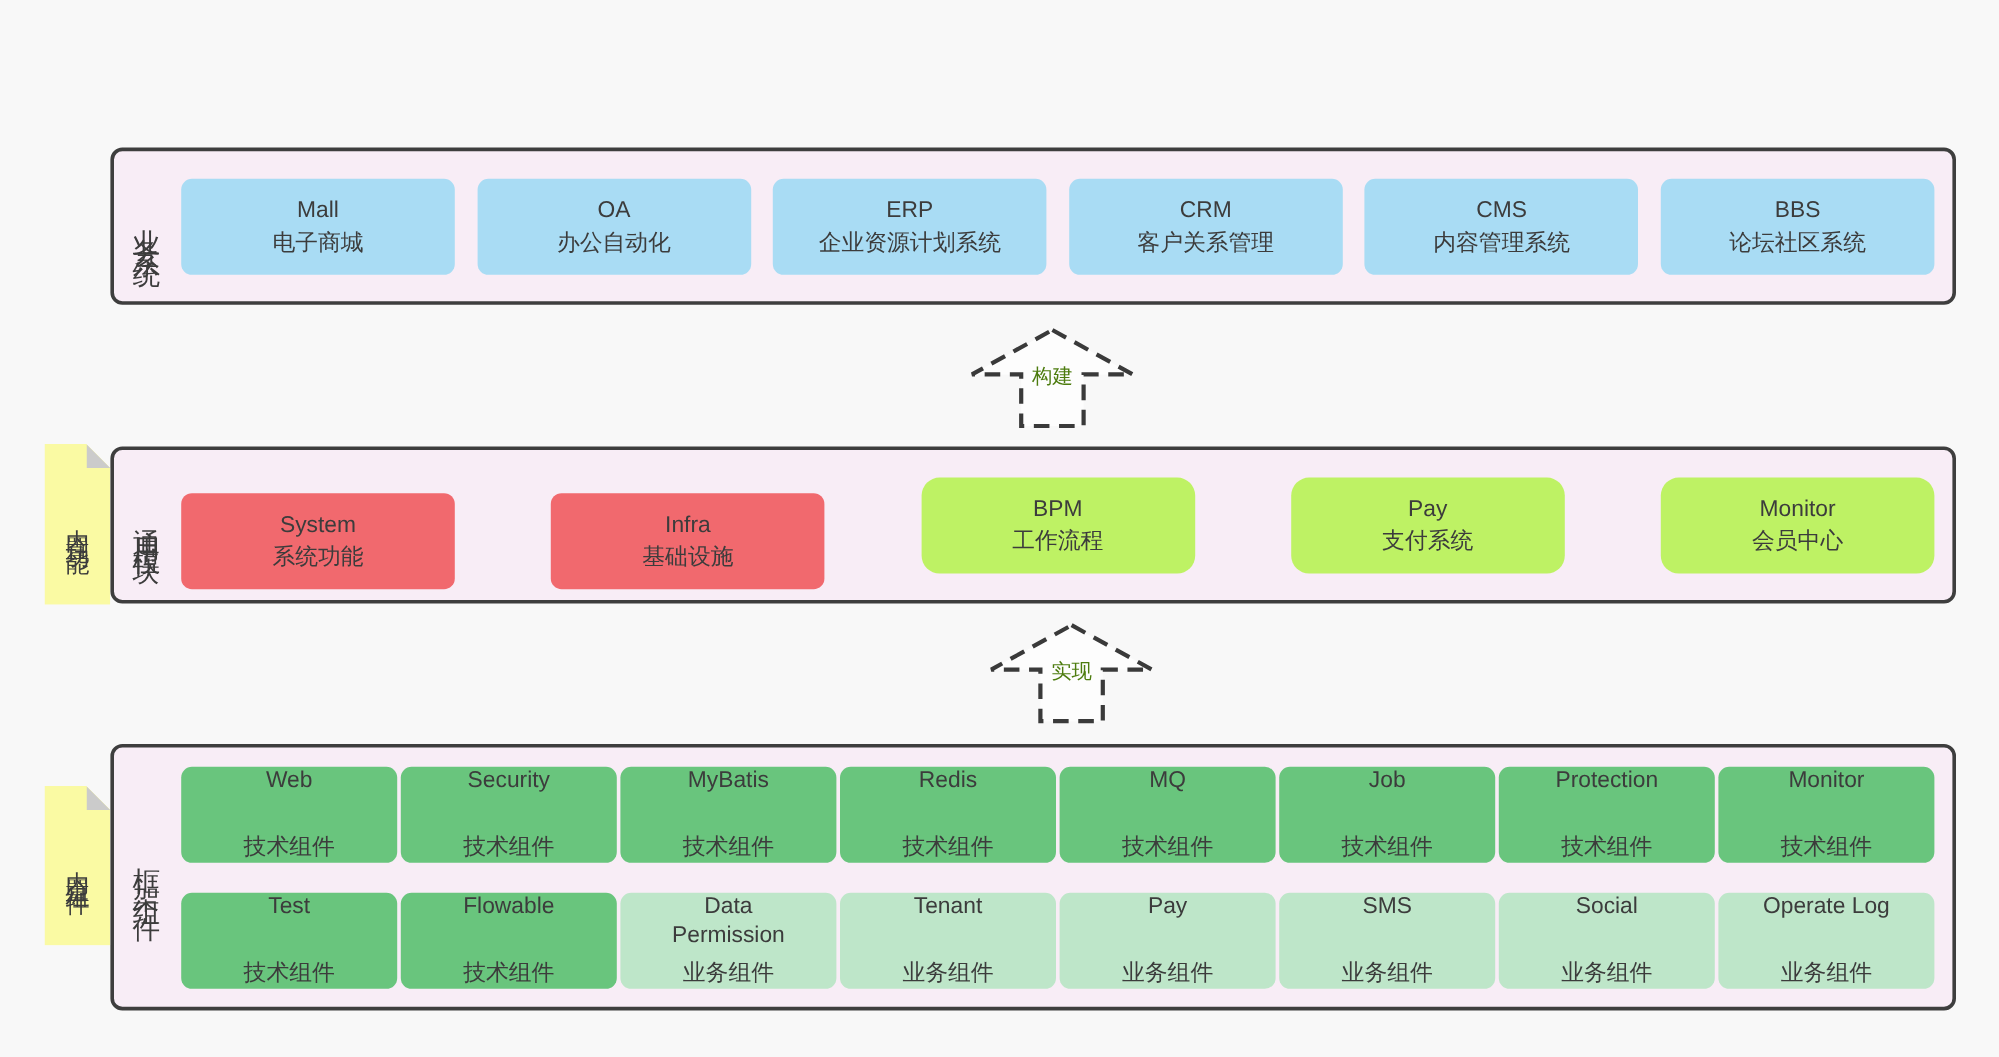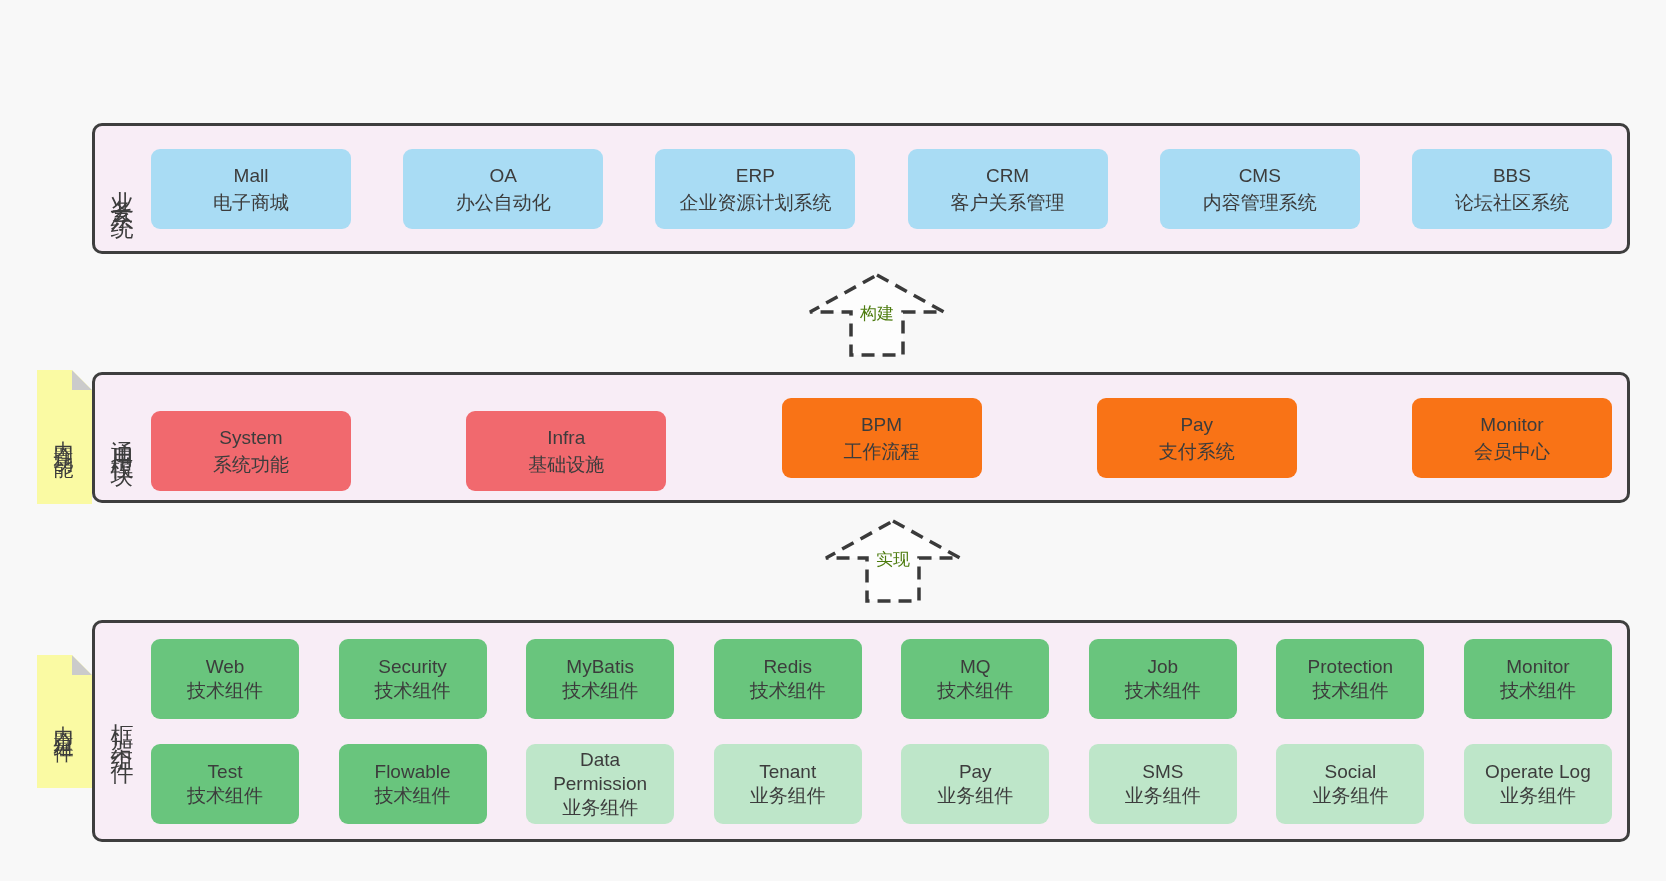--- a/index.html
+++ b/index.html
@@ -35,26 +35,26 @@
     flex:1; display:flex; justify-content:space-between; align-items:center;
     padding-right:15px;
   }
   .layer-content.rows { flex-direction:column; gap:25px; }
   .row { display:flex; justify-content:space-between; width:100%; }
   .box {
     border-radius:9px;
     display:flex; flex-direction:column; align-items:center; justify-content:center;
     text-align:center; color:#3c3c3c;
   }
-  .box-lg { width:200px; height:80px; font-size:19px; line-height:27px;justify-content:center; }
-  .box-sm { width:148px; height:80px; font-size:19px; line-height:24px; }
+  .box-lg { width:228px; height:80px; font-size:19px; line-height:27px;justify-content:center; }
+  .box-sm { width:180px; height:80px; font-size:19px; line-height:24px;justify-content:space-between; }
   .box-sm .box-name { max-width:118px; }
   .v-blue   { background:#a9dcf4; }
   .v-red    { background:#f1696e;margin-top:26px; }
-  .v-pink   { background:#f97316; }
+  .v-pink   { background:#bef264;border-radius:15px; }
   .v-green  { background:#69c57d; }
   .v-lgreen { background:#bee6c9; }
   .note {
     position:absolute; width:55px; background:#fafaa3; z-index:2;
     display:flex; align-items:center; justify-content:center;
     clip-path:polygon(0 0, calc(100% - 20px) 0, 100% 20px, 100% 100%, 0 100%);
   }
   .note-mid { left:37px; top:370px; height:134px; }
   .note-bot { left:37px; top:655px; height:133px; }
   .fold {

